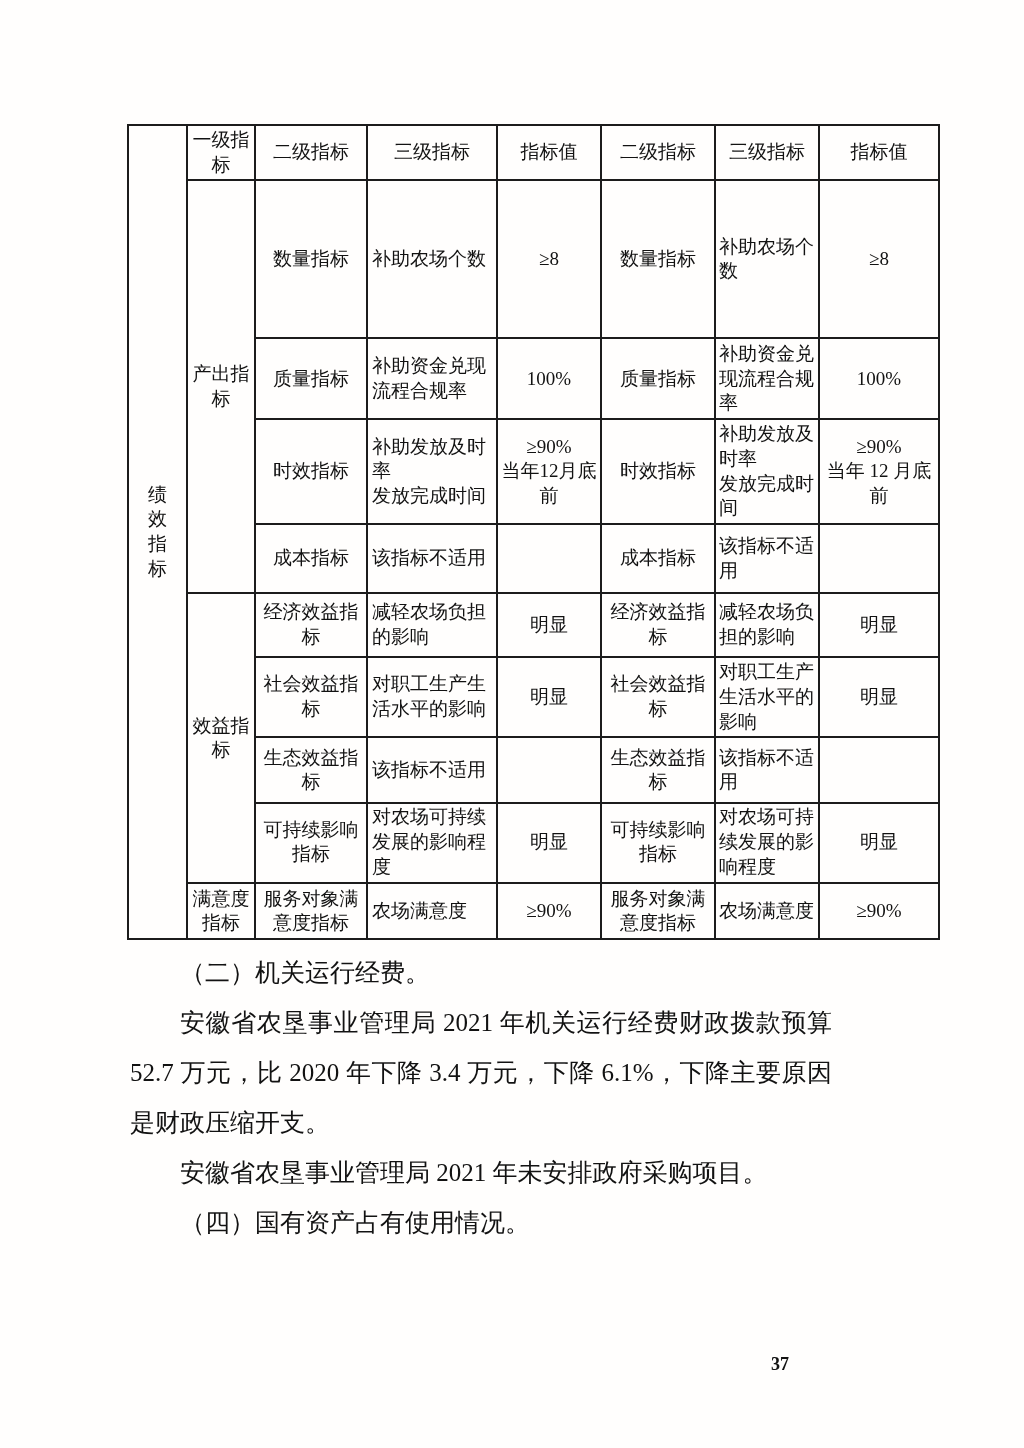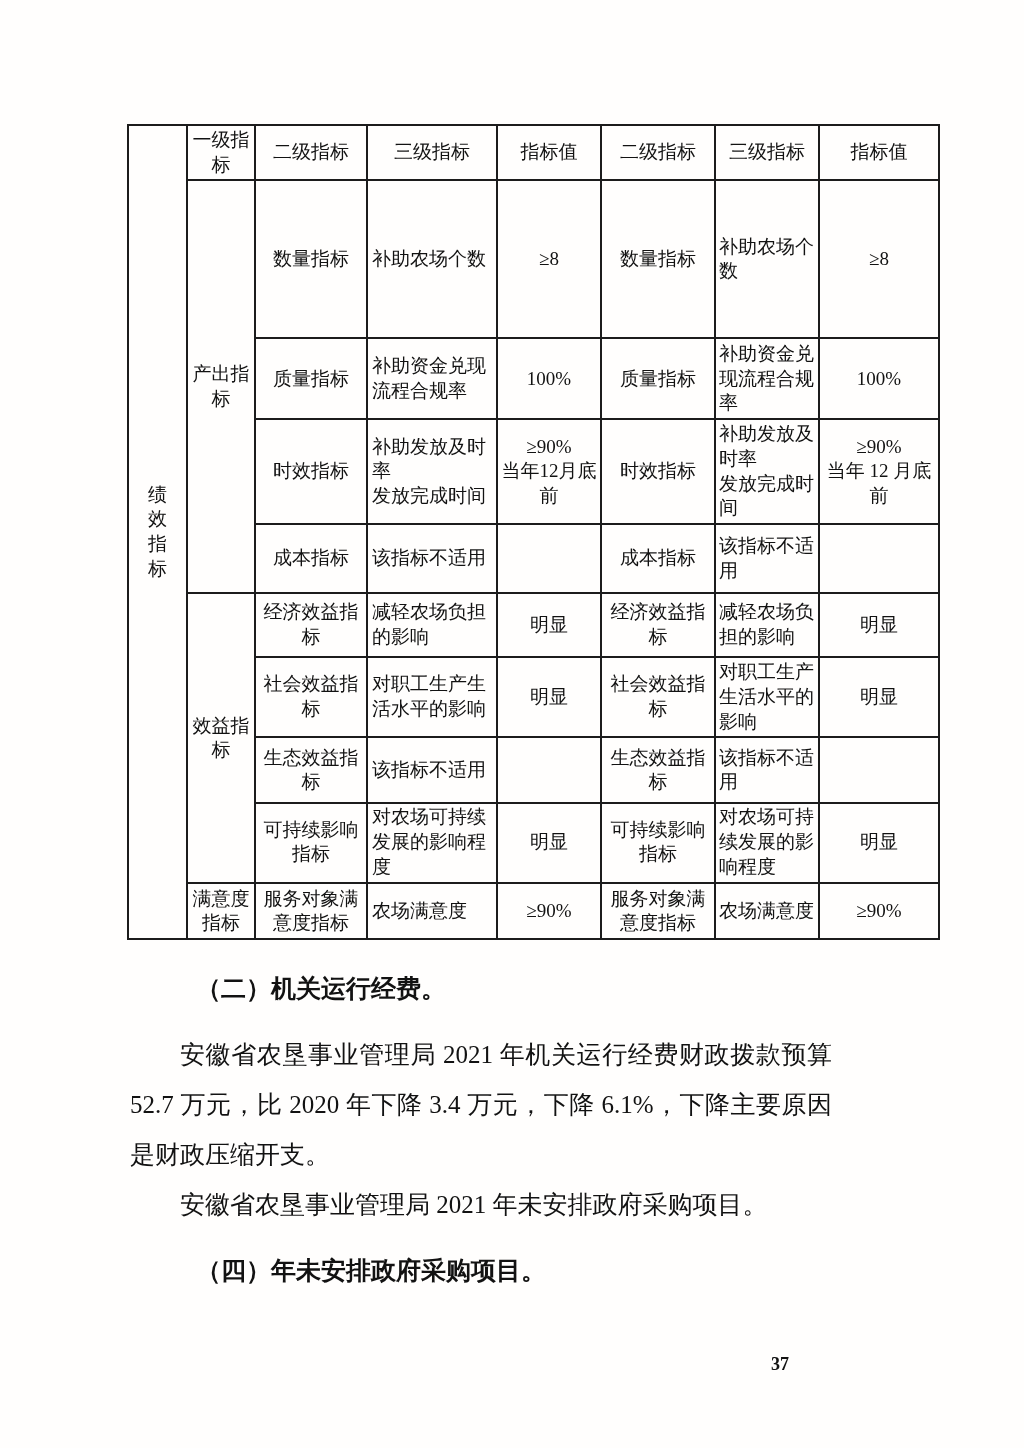--- a/index.html
+++ b/index.html
@@ -49,23 +49,23 @@
   
   .text-block {
     position: absolute;
     left: 130px;
     top: 948px;
     width: 778px;
     font-size: 25px;
     line-height: 50px;
   }
   .text-block .hd {
-    font-weight: 700;
+    font-weight: 400;
     text-indent: 2em;
-    margin: 16px;
+    margin: 0;
   }
   .text-block .para {
     margin: 0;
     width: 702px;
     text-align: justify;
     text-indent: 2em;
   }
   .pageno {
     position: absolute;
     left: 771px;
@@ -184,18 +184,18 @@
         <td class="left-n">农场满意度</td>
         <td>≥90%</td>
       </tr>
     </tbody>
   </table>
 
   <div class="text-block">
     <div class="hd">（二）机关运行经费。</div>
     <p class="para">安徽省农垦事业管理局  2021  年机关运行经费财政拨款预算 52.7 万元，比 2020 年下降 3.4 万元，下降 6.1%，下降主要原因是财政压缩开支。</p>
     <p class="para">安徽省农垦事业管理局 2021 年未安排政府采购项目。</p>
-    <div class="hd">（四）年未安排政府采购项目。</div>
+    <div class="hd">（四）国有资产占有使用情况。</div>
   </div>
 
   <div class="pageno">37</div>
 
 </div>
 
 </body></html>

